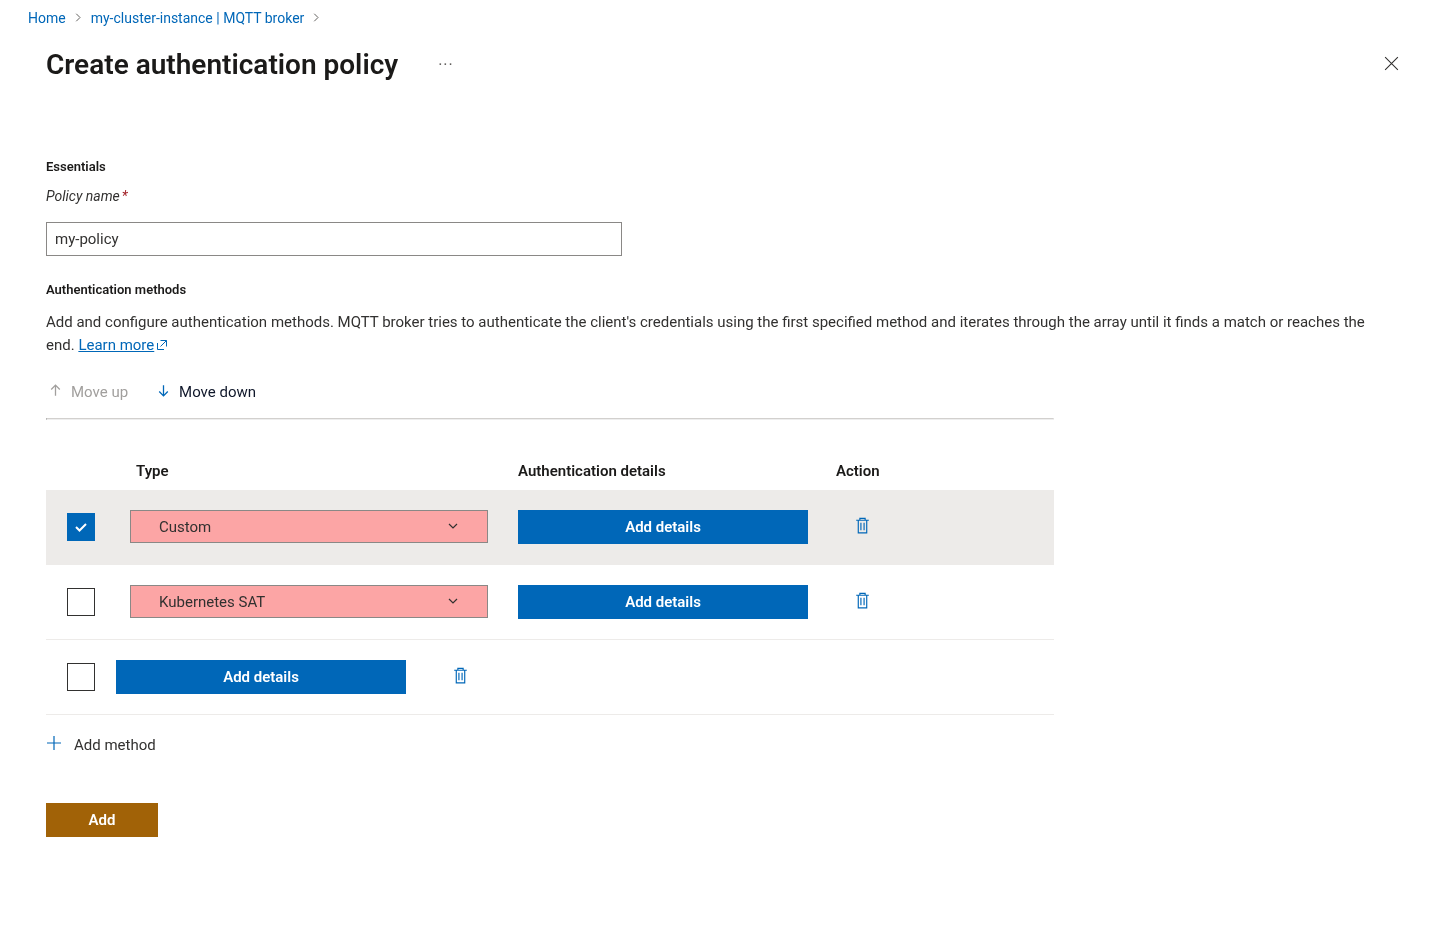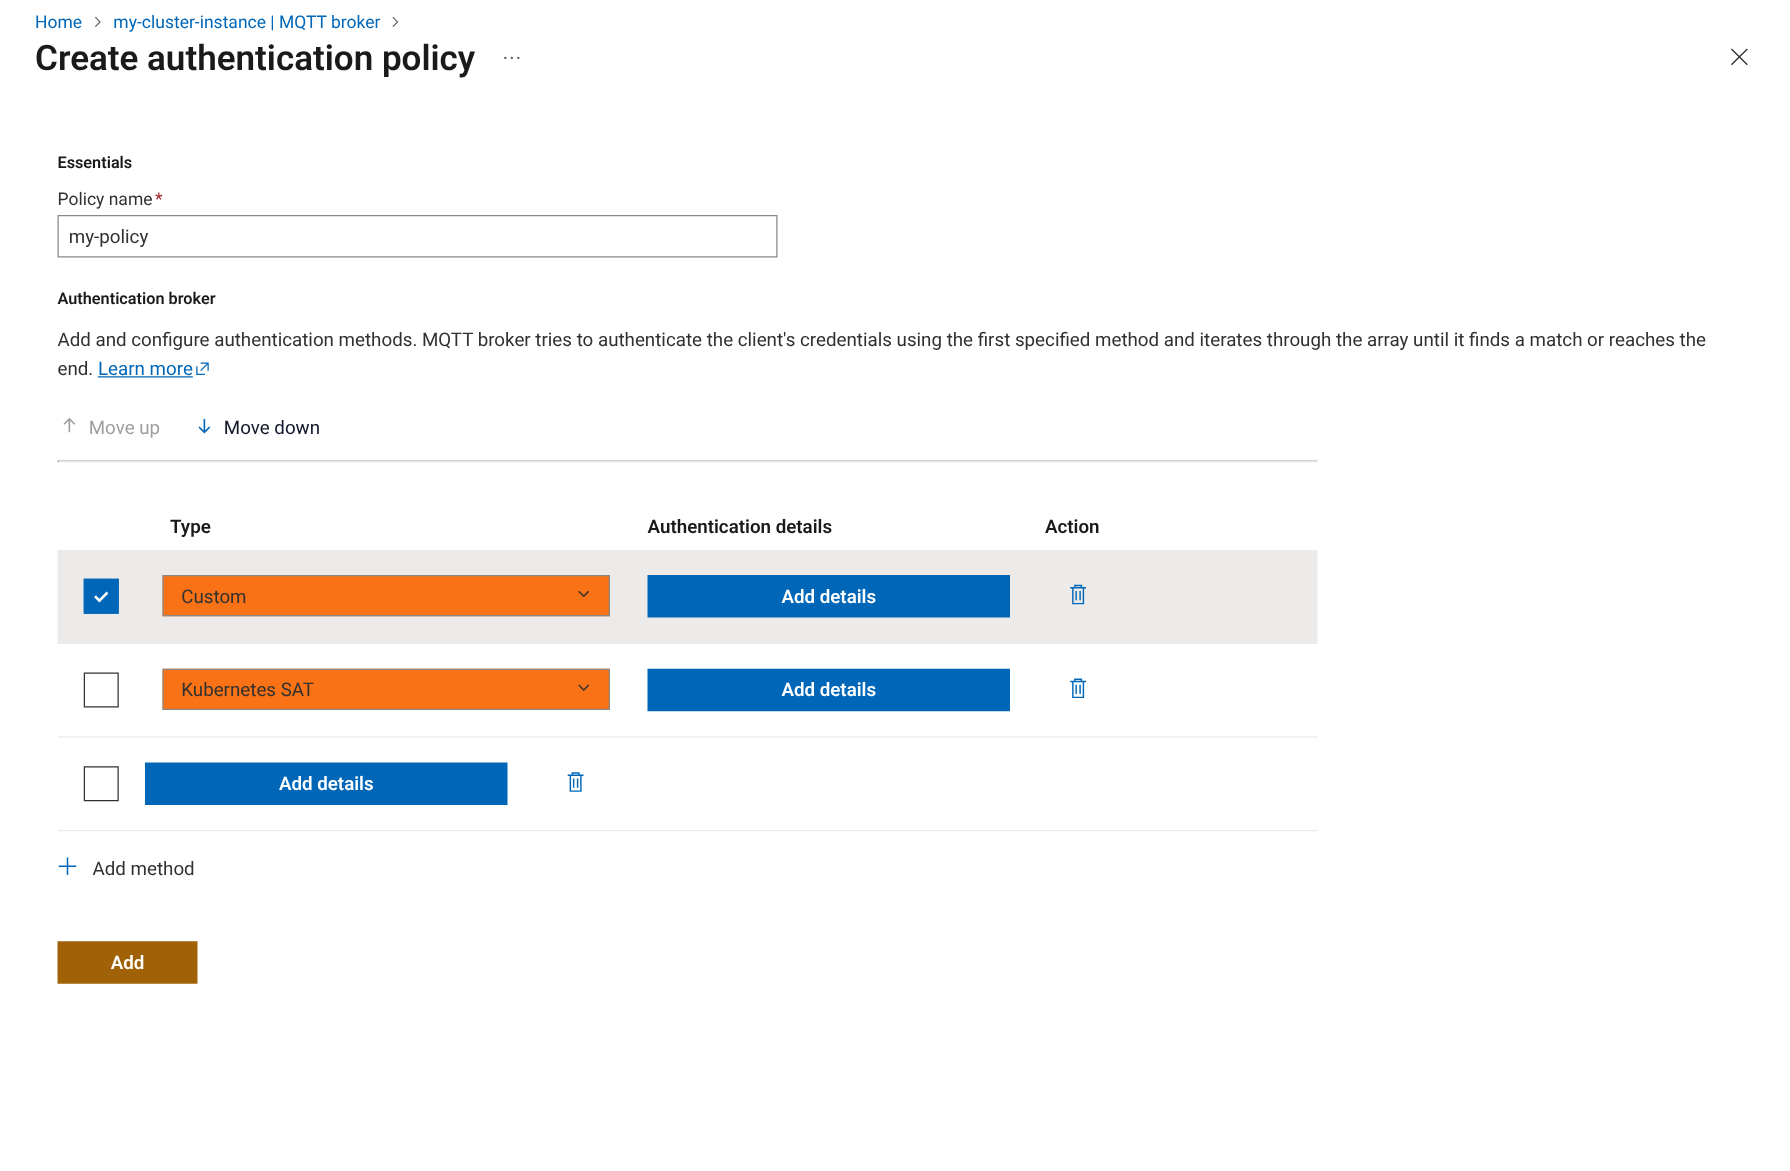--- a/index.html
+++ b/index.html
@@ -41,21 +41,21 @@
   }
   .header-left {
     display: flex;
     align-items: center;
     gap: 22px;
   }
   .page-title {
     font-size: 28px;
     font-weight: 600;
     color: #1b1a19;
-    margin: 0;
+    margin: 18px;
   }
   .ellipsis {
     font-size: 16px;
     letter-spacing: 1px;
     color: #605e5c;
     cursor: pointer;
   }
   .close-btn {
     cursor: pointer;
     background: none;
@@ -68,21 +68,22 @@
   }
   .section-heading {
     font-size: 13px;
     font-weight: 600;
     color: #1b1a19;
     margin: 0 0 14px 0;
   }
   .field-label {
     font-size: 14px;
     color: #323130;
-    margin-bottom: 4px;
+    margin-bottom: 18px;
+    font-style: italic;
   }
   .required { color: #a4262c; margin-left: 2px; }
   .text-input {
     width: 576px;
     height: 34px;
     border: 1px solid #8a8886;
     padding: 4px 8px;
     font-size: 15px;
     font-family: inherit;
     color: #323130;
@@ -168,25 +169,25 @@
   }
   .checkbox.checked {
     background: #0067b8;
     border-color: #0067b8;
   }
   
   .type-select {
     width: 358px;
     height: 33px;
     border: 1px solid #8a8886;
-    background: #f97316;
+    background: #fca5a5;
     display: flex;
     align-items: center;
     justify-content: space-between;
-    padding: 0 14px;
+    padding: 0 28px;
     cursor: pointer;
   }
   .type-select .sel-label { font-size: 15px; color: #323130; }
   
   .add-details-btn {
     width: 290px;
     height: 34px;
     background: #0067b8;
     color: #ffffff;
     border: none;
@@ -263,21 +264,21 @@
 
     
     <h3 class="section-heading">Essentials</h3>
     <div class="field-label">
       <span>Policy name</span><span class="required">*</span>
     </div>
     <input class="text-input" type="text" value="my-policy" style="">
 
     
     <div class="section-gap">
-      <h3 class="section-heading">Authentication broker</h3>
+      <h3 class="section-heading">Authentication methods</h3>
       <p class="description">
         <span>Add and configure authentication methods. MQTT broker tries to authenticate the client's credentials using the first specified method and iterates through the array until it finds a match or reaches the end. </span><a href="#"><span>Learn more</span><span class="ext-icon"><svg width="12" height="12" viewBox="0 0 12 12">
                 <path d="M4.5 1.5 H10.5 V7.5 M10.5 1.5 L4.5 7.5 M8 10.5 H1.5 V4" stroke="#0067b8" stroke-width="1" fill="none"></path>
               </svg></span></a>
       </p>
     </div>
 
     
     <div class="reorder-row">
       <button class="reorder-btn disabled">

